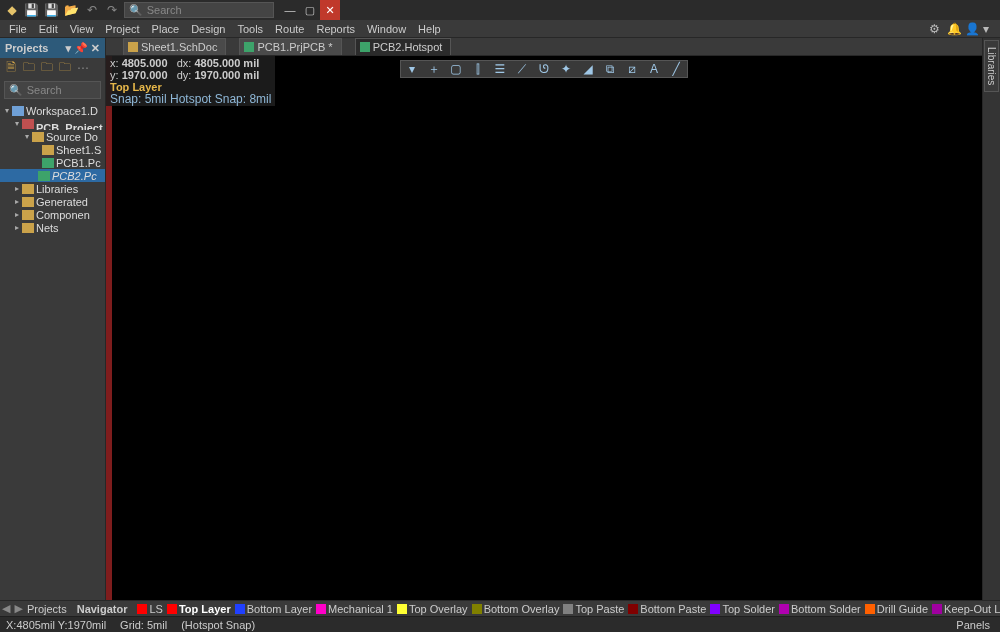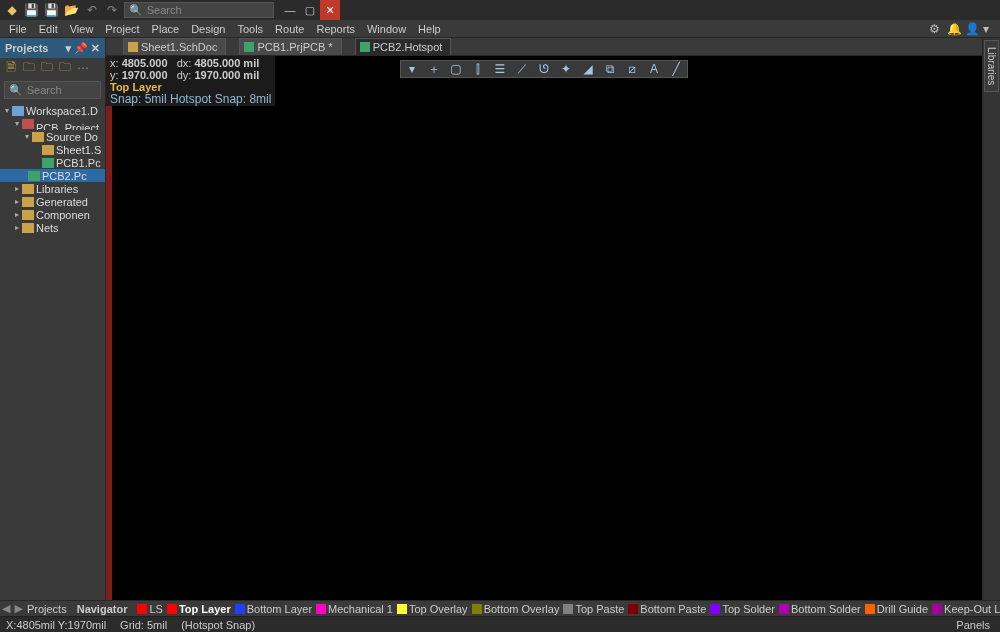--- a/index.html
+++ b/index.html
@@ -37,21 +37,21 @@
 .tree .node { display: flex; align-items: center; height: 13px; padding-right: 2px; white-space: nowrap; overflow: hidden; }
 .tree .node .exp { width: 10px; text-align: center; color: #aaa; font-size: 8px; }
 .tree .node .ic { width: 12px; height: 10px; margin-right: 2px; display: inline-block; }
 .tree .node .lab { overflow: hidden; text-overflow: ellipsis; color: #ddd; }
 .tree .selected { background: #2d6aa3; }
 .ic-ws { background: #6fa0d6; }
 .ic-prj { background: #c05050; }
 .ic-fld { background: #caa24a; }
 .ic-sch { background: #caa24a; }
 .ic-pcb { background: #3da36a; }
-.bold { font-weight: normal; margin-top: 8px; }
+.bold { font-weight: bold; margin-top: 8px; }
 
 
 .center { flex: 1; display: flex; flex-direction: column; min-width: 0; }
 .tabs { height: 18px; background: #3a3a3a; display: flex; align-items: flex-end; padding-left: 17px; gap: 13px; border-bottom: 1px solid #272727; text-align: center; }
 .tab { height: 17px; padding: 0 8px 0 4px; background: #4a4a4a; display: flex; align-items: center; gap: 3px; border: 1px solid #555; border-bottom: none; font-size: 10px; }
 .tab.active { background: #2b2b2b; }
 .tab .ti { width: 10px; height: 10px; display: inline-block; }
 .canvas-wrap { flex: 1; position: relative; background: #7f1d1d; }
 .canvas { position: absolute; inset: 0; margin-left: 6px; margin-right: 0px; background: #000; }
 .hud { position: absolute; top: 0; left: 0; background: rgba(30,30,30,0.9); padding: 1px 4px; line-height: 12px; font-size: 10px; }
@@ -162,21 +162,21 @@
         <div class="node" style="padding-left: 32px; align-items: center;">
           <span class="exp"></span>
           <span class="ic ic-sch"></span>
           <span class="lab">Sheet1.S</span>
         </div>
         <div class="node" style="padding-left: 32px;">
           <span class="exp"></span>
           <span class="ic ic-pcb"></span>
           <span class="lab">PCB1.Pc</span>
         </div>
-        <div class="node selected" style="padding-left: 18px;">
+        <div class="node selected" style="padding-left: 28px; font-style: italic;">
           <span class="exp"></span>
           <span class="ic ic-pcb"></span>
           <span class="lab">PCB2.Pc</span>
         </div>
         <div class="node" style="padding-left: 12px;">
           <span class="exp">▸</span>
           <span class="ic ic-fld"></span>
           <span class="lab">Libraries</span>
         </div>
         <div class="node" style="padding-left: 12px;">

